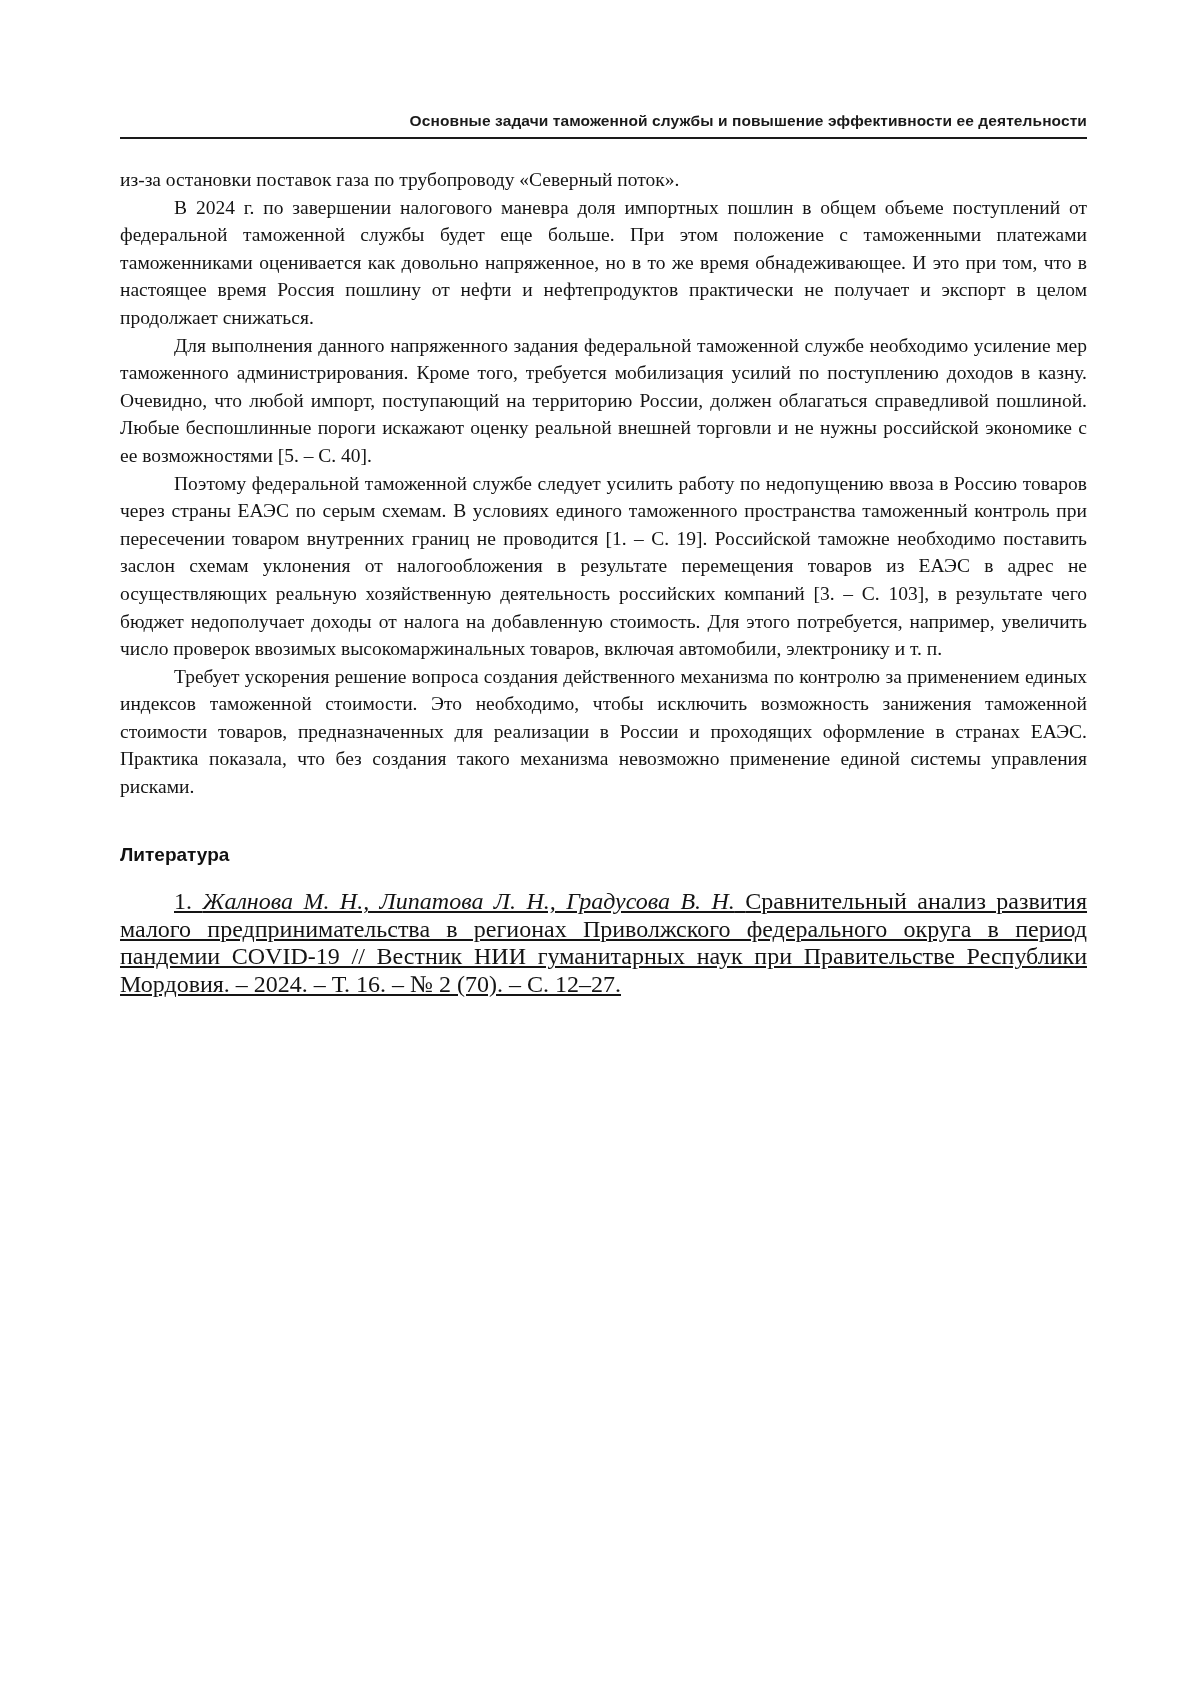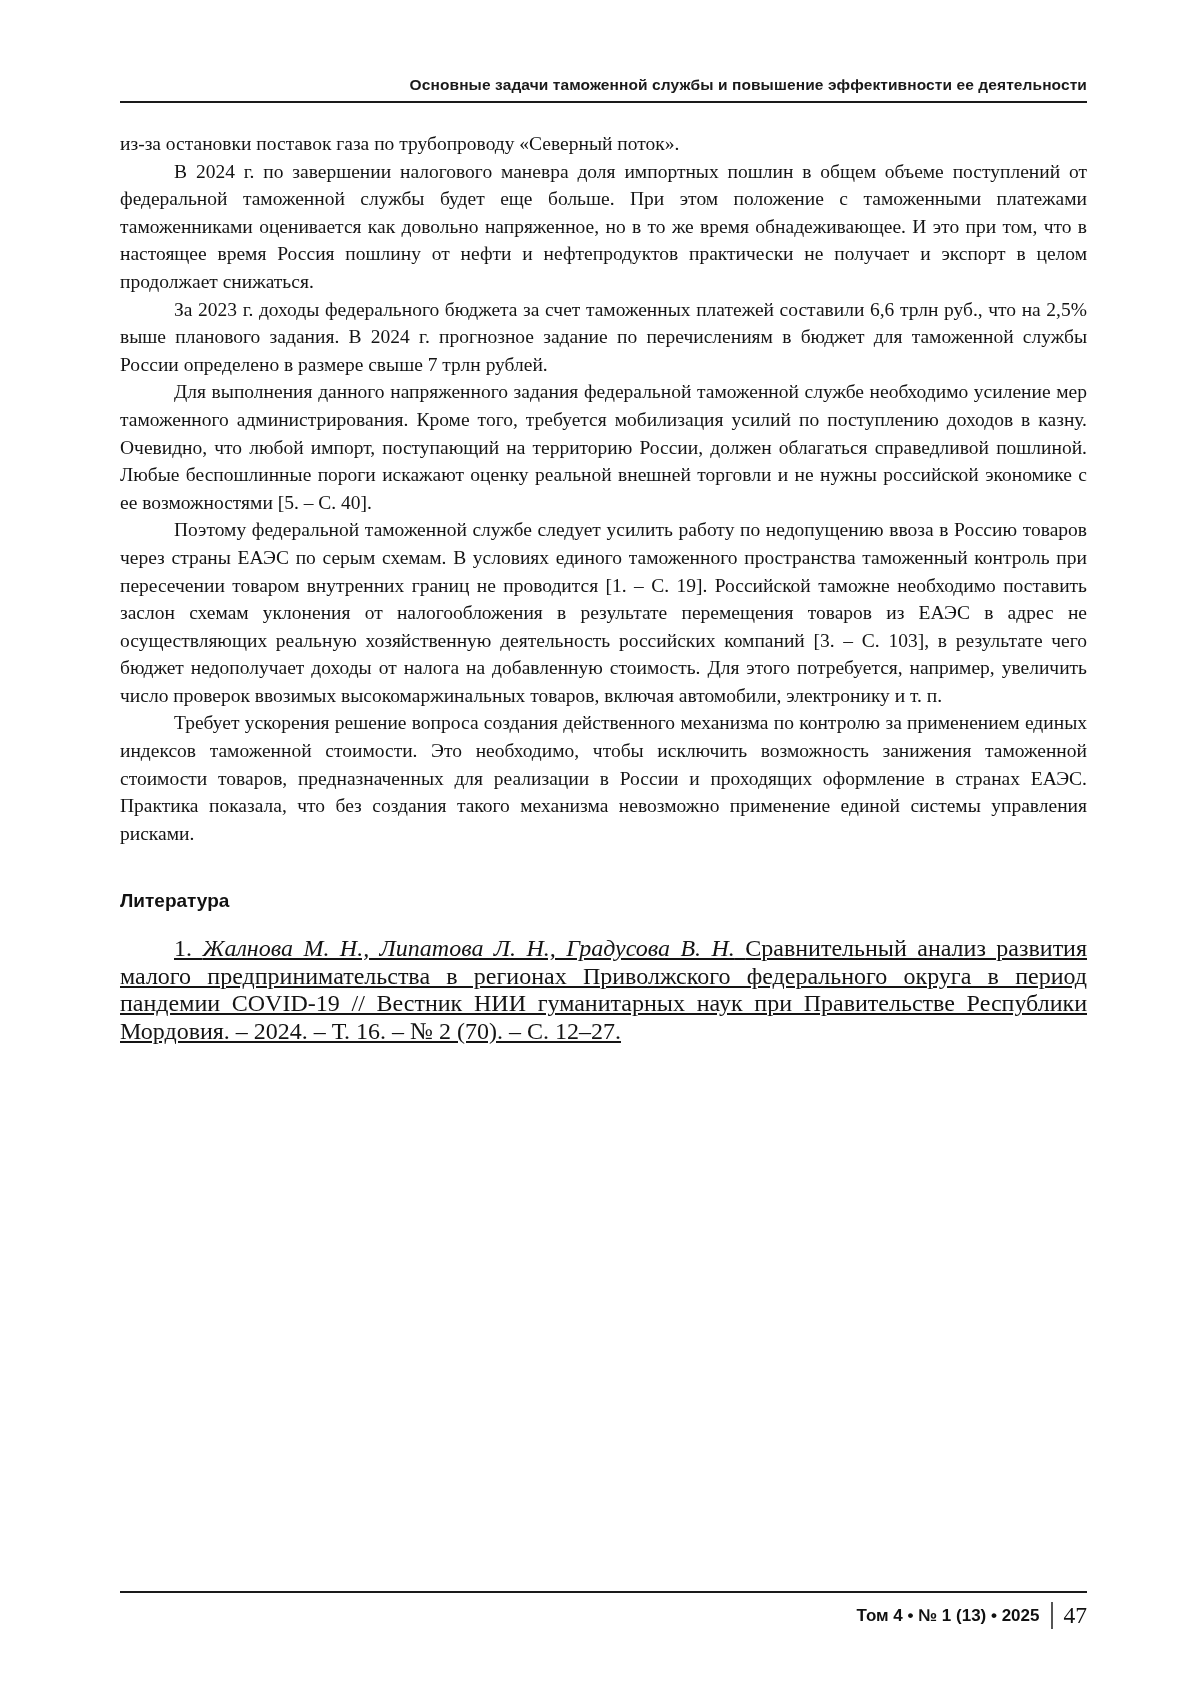--- a/index.html
+++ b/index.html
@@ -10,21 +10,21 @@
     width: 1200px;
     height: 1697px;
     background: #ffffff;
     position: relative;
     font-family: "Liberation Serif", serif;
     color: #141414;
     overflow: hidden;
   }
 
   .content {
-    padding: 76px 113px 0 120px;
+    padding: 112px 113px 0 120px;
   }
 
   .running-head {
     font-family: "Liberation Sans", sans-serif;
     font-weight: bold;
     font-size: 15.5px;
     letter-spacing: 0.1px;
     text-align: right;
     color: #1a1a1a;
     padding-bottom: 7px;
@@ -105,35 +105,26 @@
   <div class="content">
 
     <header>
       <div class="running-head">Основные задачи таможенной службы и повышение эффективности ее деятельности</div>
       <hr class="head-rule">
     </header>
 
     <main class="body-text">
       <p class="para no-indent">из-за остановки поставок газа по трубопроводу «Северный поток».</p>
       <p class="para">В 2024 г. по завершении налогового маневра доля импортных пошлин в общем объеме поступлений от федеральной таможенной службы будет еще больше. При этом положение с таможенными платежами таможенниками оценивается как довольно напряженное, но в то же время обнадеживающее. И это при том, что в настоящее время Россия пошлину от нефти и нефтепродуктов практически не получает и экспорт в целом продолжает снижаться.</p>
-      <p class="para">За 2023 г. доходы федерального бюджета за счет таможенных платежей составили 6,6 трлн руб., что на 2,5% выше планового задания. В 2024 г. прогнозное задание по перечислениям в бюджет для таможенной службы России определено в размере свыше 7 трлн рублей.</p>
       <p class="para">Для выполнения данного напряженного задания федеральной таможенной службе необходимо усиление мер таможенного администрирования. Кроме того, требуется мобилизация усилий по поступлению доходов в казну. Очевидно, что любой импорт, поступающий на территорию России, должен облагаться справедливой пошлиной. Любые беспошлинные пороги искажают оценку реальной внешней торговли и не нужны российской экономике с ее возможностями [5. – С. 40].</p>
       <p class="para">Поэтому федеральной таможенной службе следует усилить работу по недопущению ввоза в Россию товаров через страны ЕАЭС по серым схемам. В условиях единого таможенного пространства таможенный контроль при пересечении товаром внутренних границ не проводится [1. – С. 19]. Российской таможне необходимо поставить заслон схемам уклонения от налогообложения в результате перемещения товаров из ЕАЭС в адрес не осуществляющих реальную хозяйственную деятельность российских компаний [3. – С. 103], в результате чего бюджет недополучает доходы от налога на добавленную стоимость. Для этого потребуется, например, увеличить число проверок ввозимых высокомаржинальных товаров, включая автомобили, электронику и т. п.</p>
       <p class="para">Требует ускорения решение вопроса создания действенного механизма по контролю за применением единых индексов таможенной стоимости. Это необходимо, чтобы исключить возможность занижения таможенной стоимости товаров, предназначенных для реализации в России и проходящих оформление в странах ЕАЭС. Практика показала, что без создания такого механизма невозможно применение единой системы управления рисками.</p>
 
       <h2 class="lit-heading">Литература</h2>
 
       <section class="references">
         <p class="ref"><span>1.</span> <em>Жалнова М. Н., Липатова Л. Н., Градусова В. Н.</em> <span>Сравнительный анализ развития малого предпринимательства в регионах Приволжского федерального округа в период пандемии COVID-19 // Вестник НИИ гуманитарных наук при Правительстве Республики Мордовия. – 2024. – Т. 16. – № 2 (70). – С. 12–27.</span></p>
       </section>
     </main>
 
   </div>
 
-  <footer>
-    <hr class="foot-rule">
-    <div class="foot-row">
-      <span class="volume-info">Том 4 • № 1 (13) • 2025</span>
-      <span class="foot-divider"></span>
-      <span class="page-num">47</span>
-    </div>
-  </footer>
 </div>
 
 </body></html>

